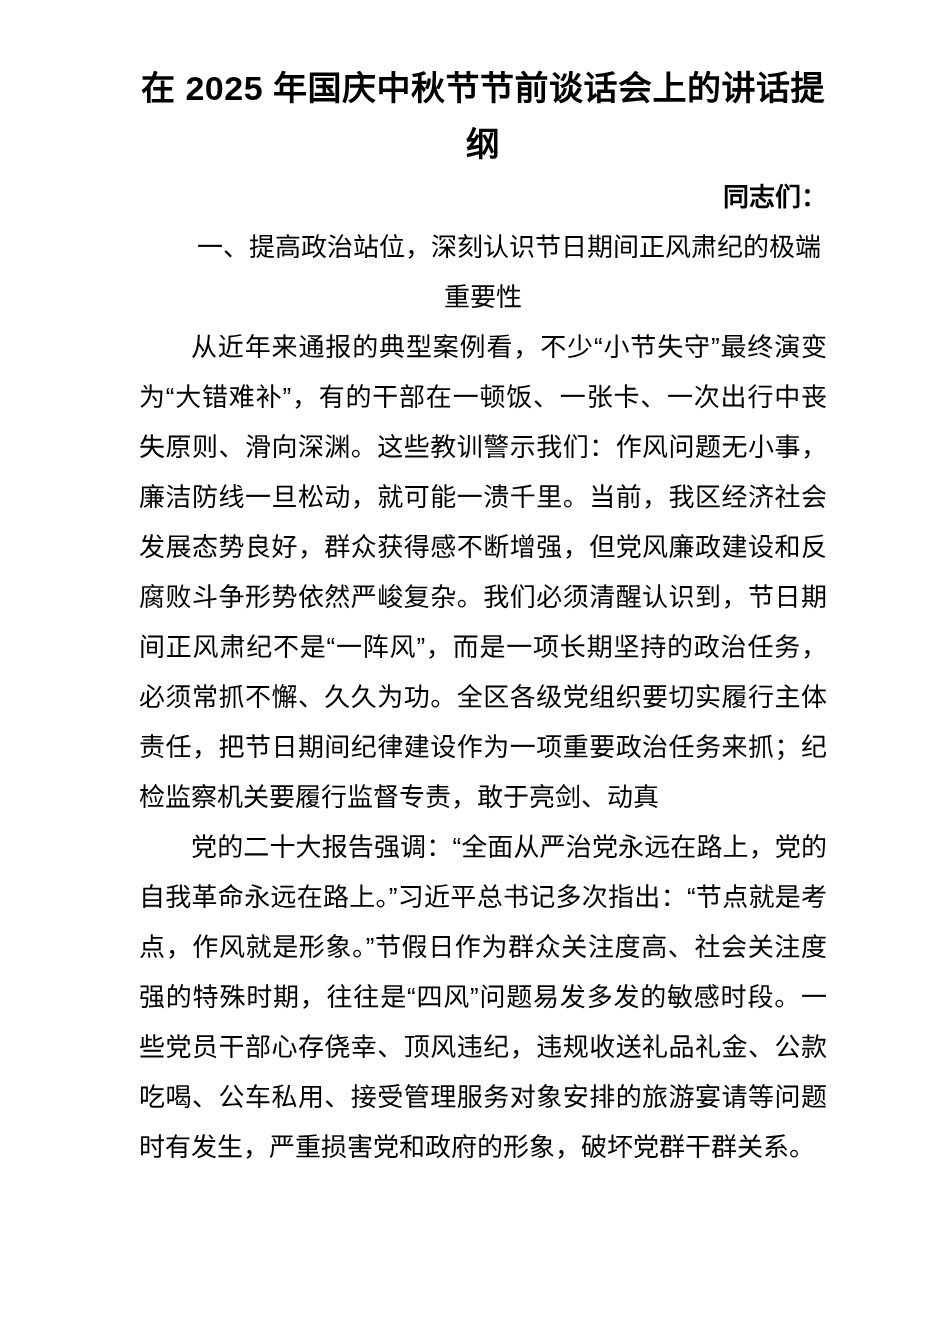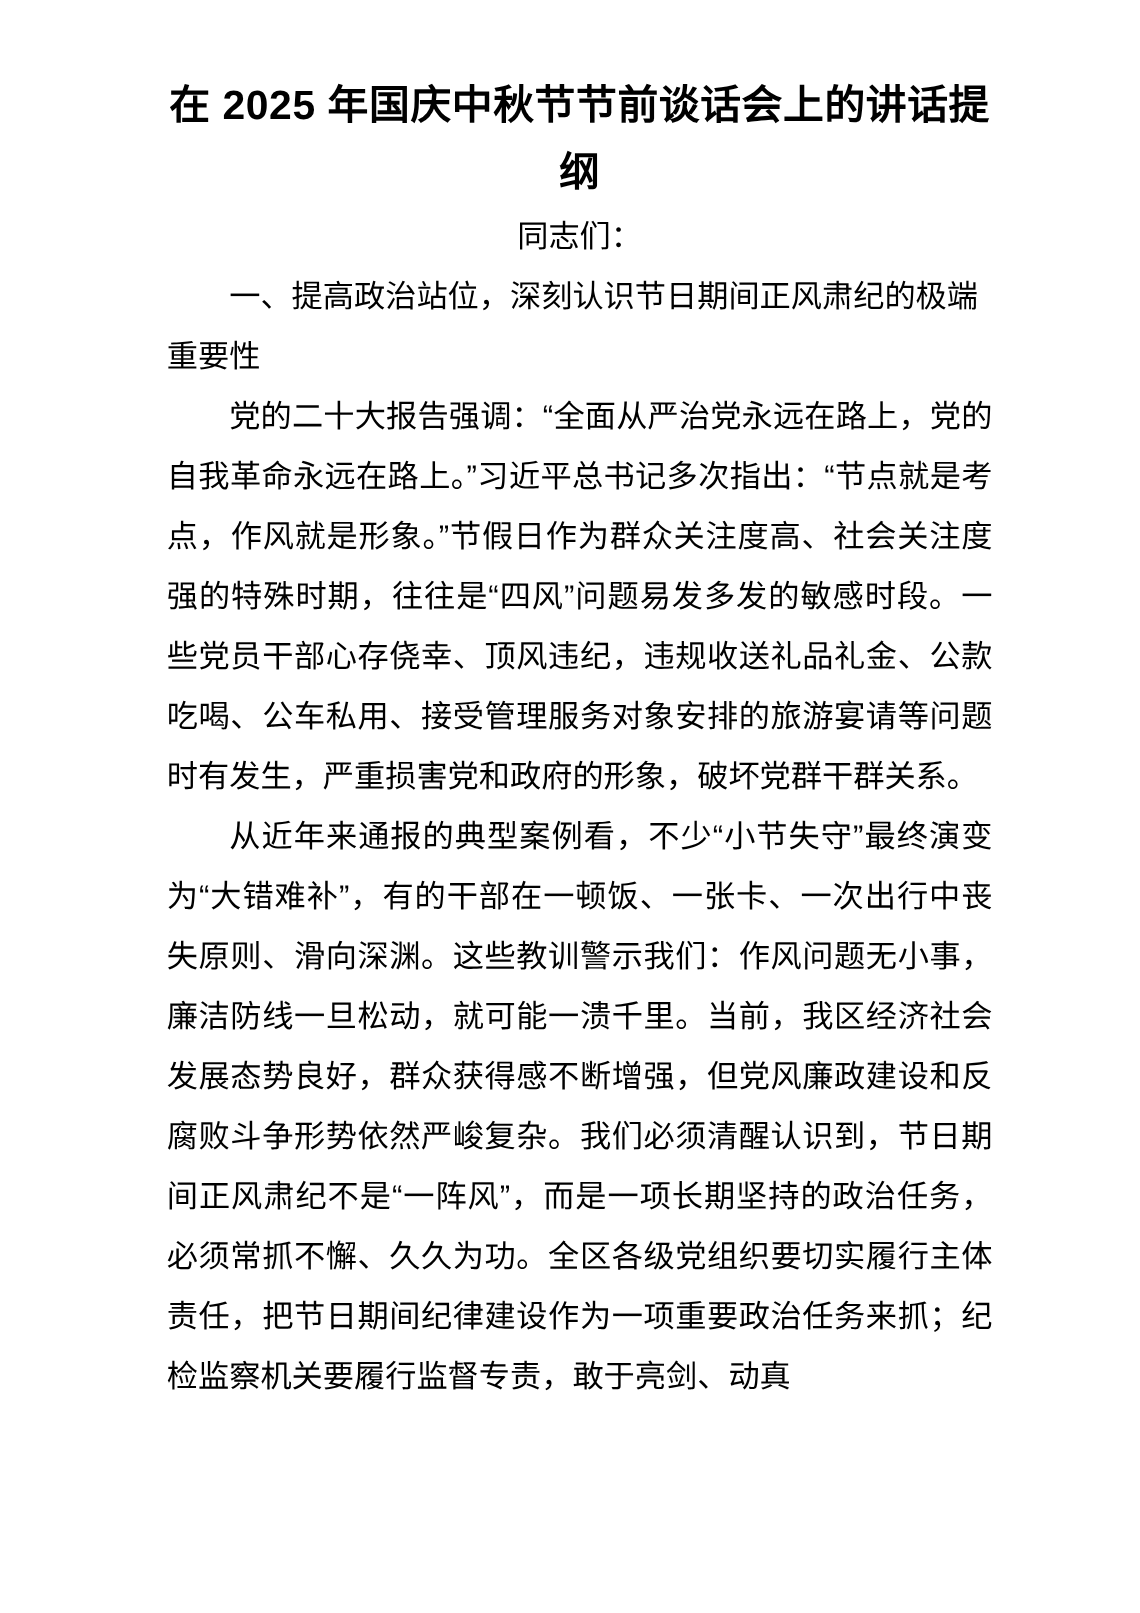--- a/index.html
+++ b/index.html
@@ -23,51 +23,51 @@
     margin: 0;
     font-size: 34px;
     font-weight: 700;
     line-height: 56px;
     text-align: center;
     letter-spacing: 0.5px;
   }
   .salutation {
     margin: 0;
     font-size: 26px;
-    font-weight: 400;
+    font-weight: 700;
     line-height: 50px;
-    text-align: center;
+    text-align: right;
   }
   .para {
     margin: 0;
     font-size: 26px;
     font-weight: 400;
     line-height: 50px;
     text-align: justify;
     text-justify: inter-ideograph;
     text-indent: 2em;
     word-break: break-all;
     overflow-wrap: break-word;
   }
   .section-heading {
     margin: 0;
     font-size: 26px;
     font-weight: 400;
     line-height: 50px;
-    text-align: left;
+    text-align: center;
     text-indent: 2em;
   }
 </style>
 </head>
 <body>
 
 <div class="page">
   <h1 class="doc-title">在 2025 年国庆中秋节节前谈话会上的讲话提纲</h1>
 
   <p class="salutation">同志们：</p>
 
 
   <h2 class="section-heading">一、提高政治站位，深刻认识节日期间正风肃纪的极端重要性</h2>
 
+  <p class="para">从近年来通报的典型案例看，不少“小节失守”最终演变为“大错难补”，有的干部在一顿饭、一张卡、一次出行中丧失原则、滑向深渊。这些教训警示我们：作风问题无小事，廉洁防线一旦松动，就可能一溃千里。当前，我区经济社会发展态势良好，群众获得感不断增强，但党风廉政建设和反腐败斗争形势依然严峻复杂。我们必须清醒认识到，节日期间正风肃纪不是“一阵风”，而是一项长期坚持的政治任务，必须常抓不懈、久久为功。全区各级党组织要切实履行主体责任，把节日期间纪律建设作为一项重要政治任务来抓；纪检监察机关要履行监督专责，敢于亮剑、动真</p>
+
   <p class="para">党的二十大报告强调：“全面从严治党永远在路上，党的自我革命永远在路上。”习近平总书记多次指出：“节点就是考点，作风就是形象。”节假日作为群众关注度高、社会关注度强的特殊时期，往往是“四风”问题易发多发的敏感时段。一些党员干部心存侥幸、顶风违纪，违规收送礼品礼金、公款吃喝、公车私用、接受管理服务对象安排的旅游宴请等问题时有发生，严重损害党和政府的形象，破坏党群干群关系。</p>
-
-  <p class="para">从近年来通报的典型案例看，不少“小节失守”最终演变为“大错难补”，有的干部在一顿饭、一张卡、一次出行中丧失原则、滑向深渊。这些教训警示我们：作风问题无小事，廉洁防线一旦松动，就可能一溃千里。当前，我区经济社会发展态势良好，群众获得感不断增强，但党风廉政建设和反腐败斗争形势依然严峻复杂。我们必须清醒认识到，节日期间正风肃纪不是“一阵风”，而是一项长期坚持的政治任务，必须常抓不懈、久久为功。全区各级党组织要切实履行主体责任，把节日期间纪律建设作为一项重要政治任务来抓；纪检监察机关要履行监督专责，敢于亮剑、动真</p>
 </div>
 
 </body></html>

